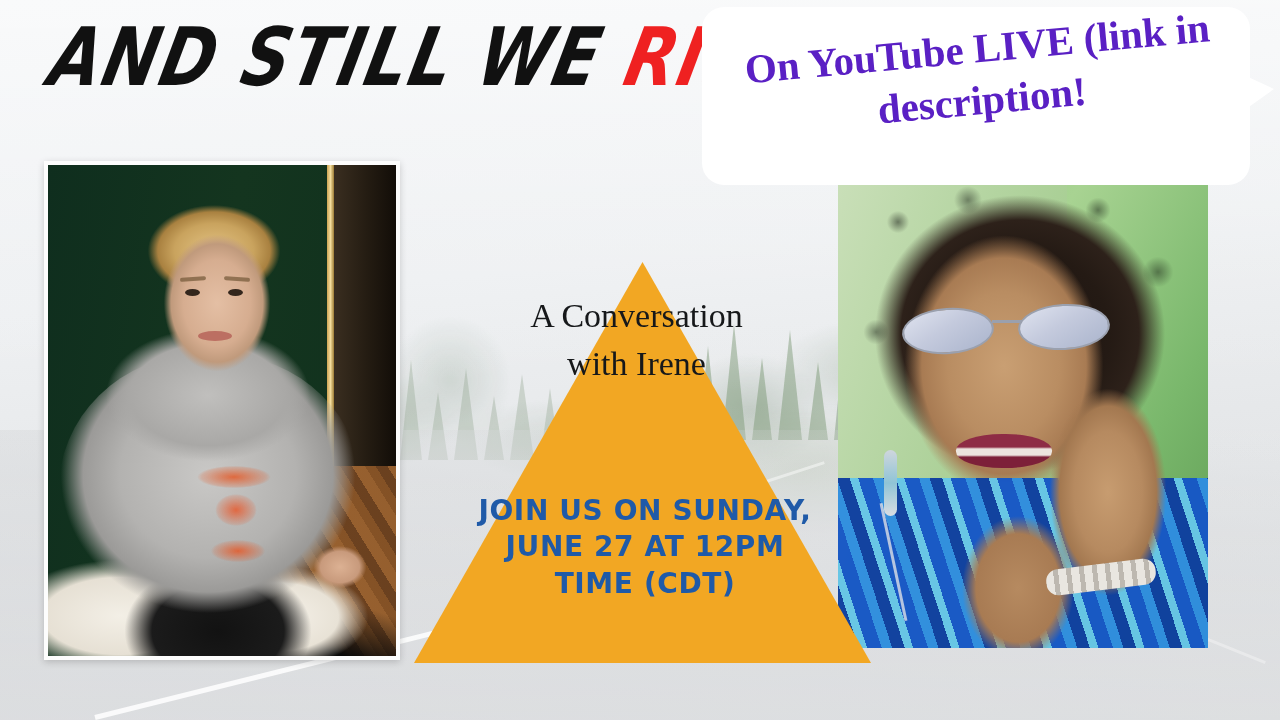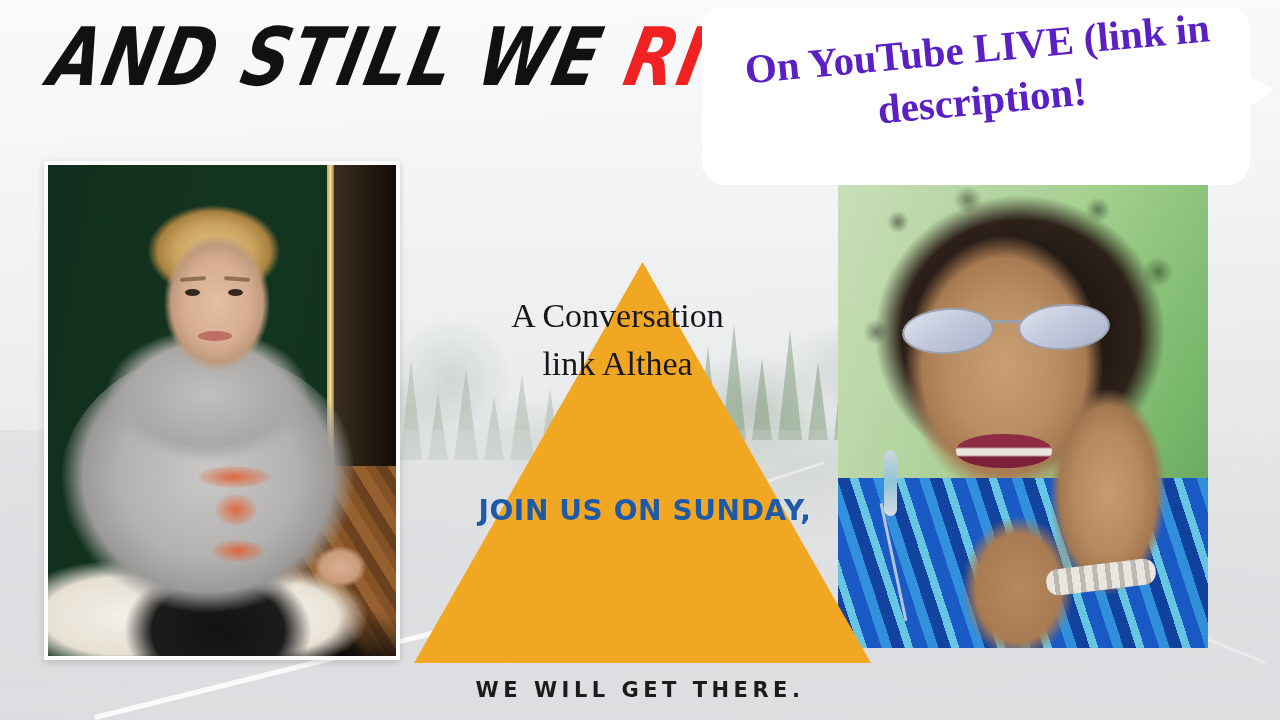--- a/index.html
+++ b/index.html
@@ -304,21 +304,21 @@
     position: absolute;
     left: 414px; top: 262px;
     width: 457px; height: 401px;
     background: #f2a723;
     clip-path: polygon(50% 0%, 100% 100%, 0% 100%);
   }
 
   
   .conversation {
     position: absolute;
-    left: 445px; top: 292px;
+    left: 464px; top: 292px;
     width: 345px;
     text-align: center;
     font-family: "Liberation Serif", serif;
     font-size: 34px;
     line-height: 1.42;
     color: #16181a;
   }
   .joinus {
     position: absolute;
     left: 440px; top: 493px;
@@ -440,26 +440,27 @@
     <div class="pr-hand"></div>
     <div class="pr-bracelet"></div>
     <div class="pr-earring"></div>
     <div class="pr-necklace"></div>
   </div>
 
   <div class="triangle"></div>
 
   <div class="conversation">
     <div>A Conversation</div>
-    <div>link  Althea</div>
+    <div>with  Irene</div>
   </div>
 
   <div class="joinus">
     <div>JOIN US ON SUNDAY,</div>
+    <div>JUNE 27 AT 12PM</div>
+    <div>TIME (CDT)</div>
   </div>
 
   <div class="bubble"></div>
   <div class="bubble-tail"></div>
   <div class="bubble-text">On YouTube LIVE (link in description!</div>
 
-  <div class="tagline">WE WILL GET THERE.</div>
 
 </div>
 
 </body></html>

